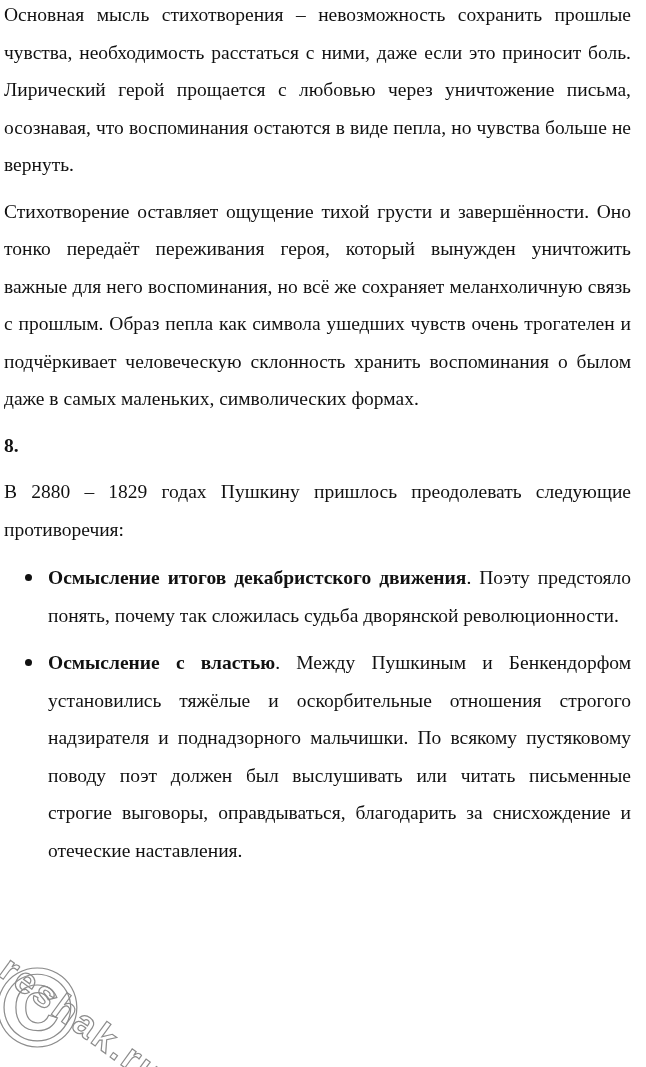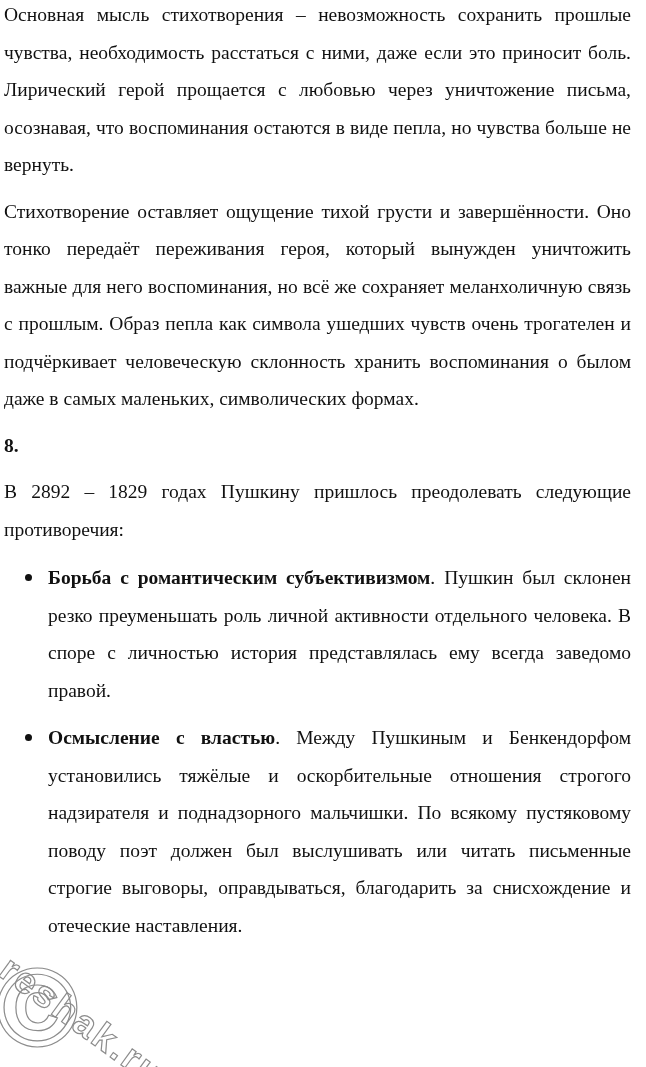--- a/index.html
+++ b/index.html
@@ -96,24 +96,24 @@
 <body>
 
 <div class="page">
 
   <p class="para first">Основная мысль стихотворения – невозможность сохранить прошлые чувства, необходимость расстаться с ними, даже если это приносит боль. Лирический герой прощается с любовью через уничтожение письма, осознавая, что воспоминания остаются в виде пепла, но чувства больше не вернуть.</p>
 
   <p class="para">Стихотворение оставляет ощущение тихой грусти и завершённости. Оно тонко передаёт переживания героя, который вынужден уничтожить важные для него воспоминания, но всё же сохраняет меланхоличную связь с прошлым. Образ пепла как символа ушедших чувств очень трогателен и подчёркивает человеческую склонность хранить воспоминания о былом даже в самых маленьких, символических формах.</p>
 
   <p class="section-num">8.</p>
 
-  <p class="para">В 2892 – 1829 годах Пушкину пришлось преодолевать следующие противоречия:</p>
+  <p class="para">В 2880 – 1829 годах Пушкину пришлось преодолевать следующие противоречия:</p>
 
   <ul class="bullets">
-    <li><span class="lead">Борьба с романтическим субъективизмом</span><span>. Пушкин был склонен резко преуменьшать роль личной активности отдельного человека. В споре с личностью история представлялась ему всегда заведомо правой.</span></li>
+    <li><span class="lead">Осмысление итогов декабристского движения</span><span>. Поэту предстояло понять, почему так сложилась судьба дворянской революционности.</span></li>
     <li><span class="lead">Осмысление с властью</span><span>. Между Пушкиным и Бенкендорфом установились тяжёлые и оскорбительные отношения строгого надзирателя и поднадзорного мальчишки. По всякому пустяковому поводу поэт должен был выслушивать или читать письменные строгие выговоры, оправдываться, благодарить за снисхождение и отеческие наставления.</span></li>
   </ul>
 
   <div class="watermark">
     <span class="wm-c">©</span>
     <span class="wm-text">reshak.ru</span>
   </div>
 
 </div>
 

